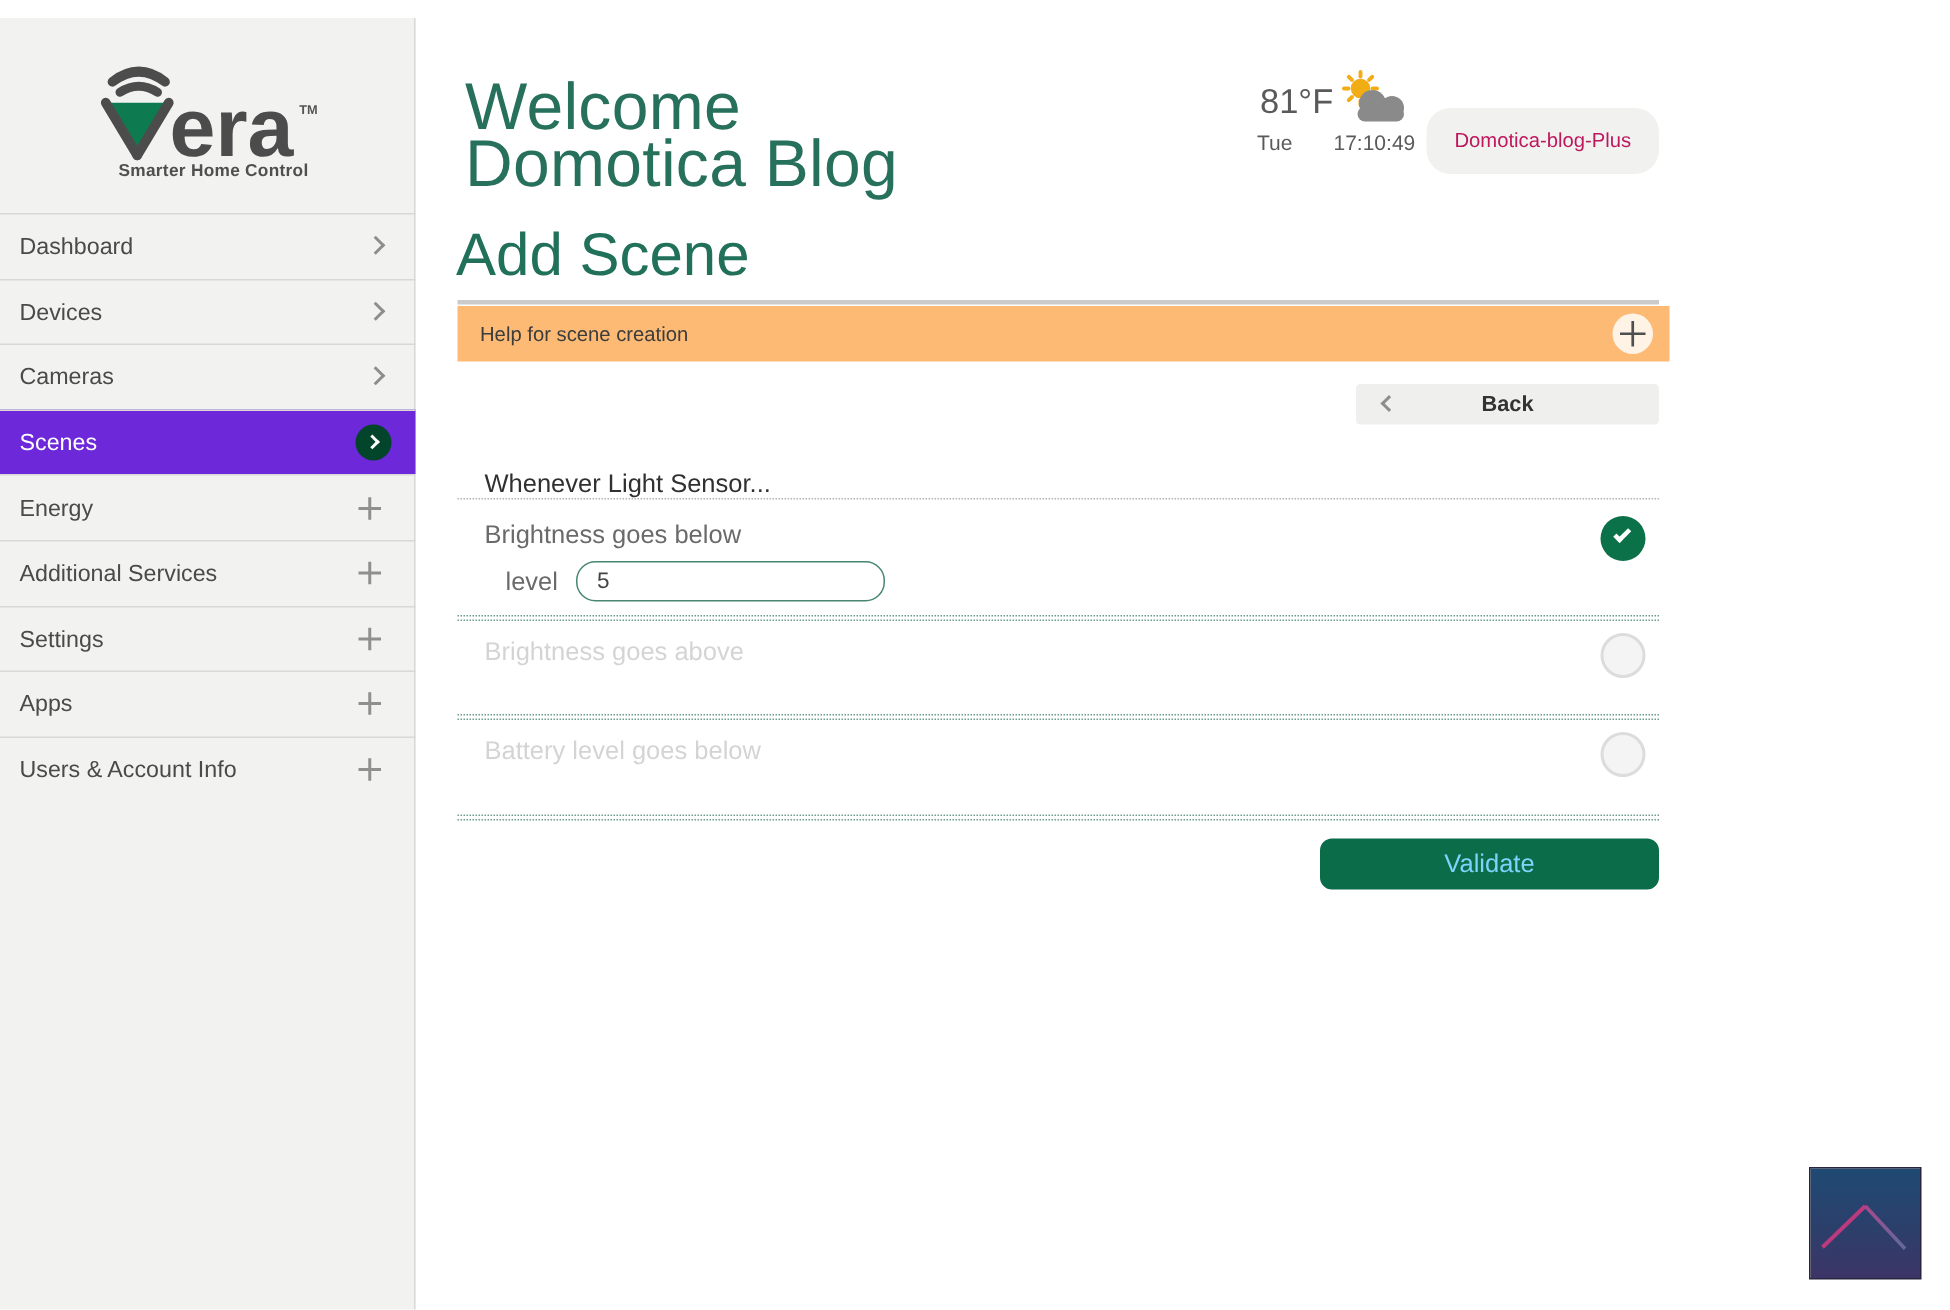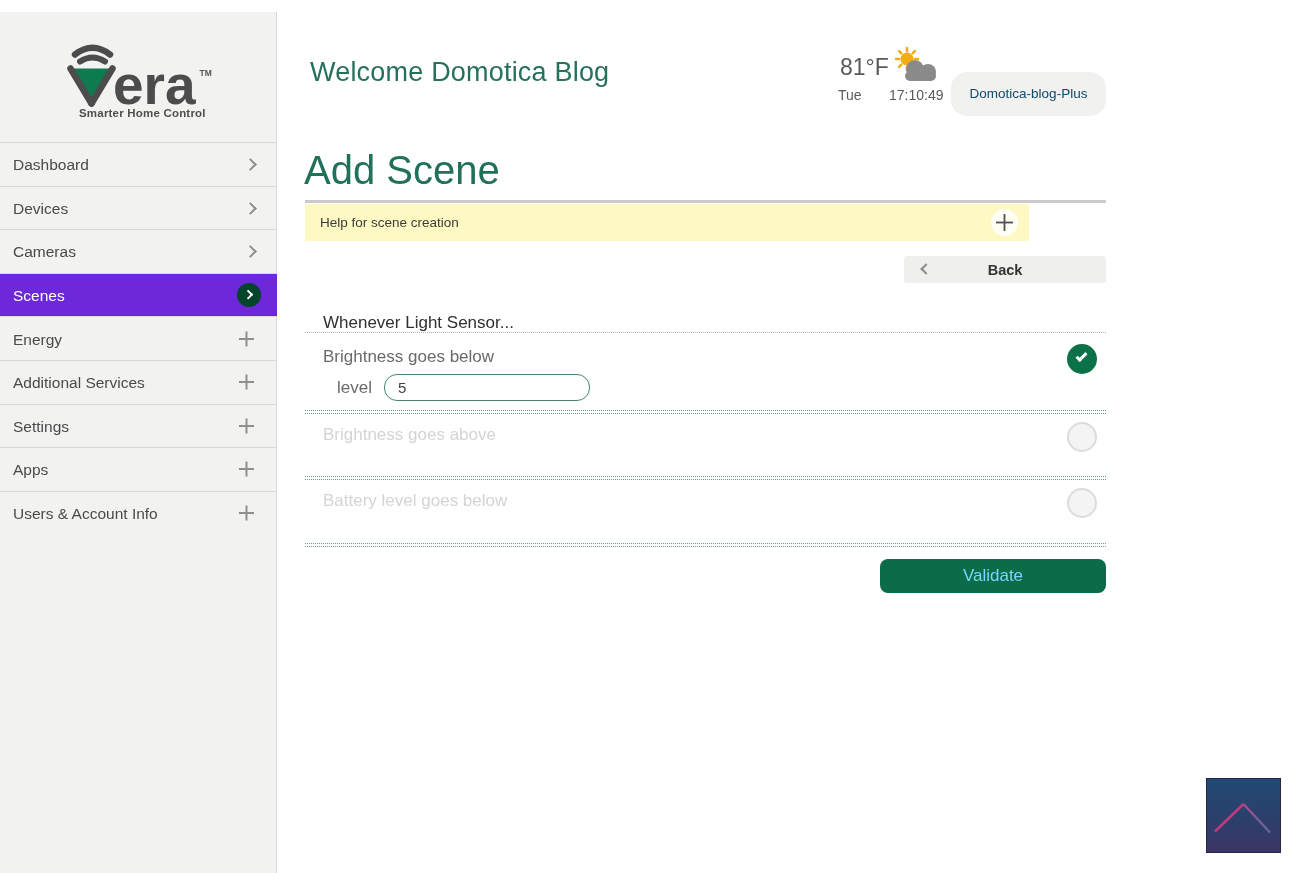--- a/index.html
+++ b/index.html
@@ -15,31 +15,31 @@
   .mi .ric { position:absolute; right:22px; top:50%; transform:translateY(-50%); color:#8d8d8d; }
   .mi.last { border-bottom:1px solid #dcdcdc; }
   .mi.active { background:#6d28d9; color:#fff; }
   .chev { width:9px; height:9px; border-right:2px solid #8d8d8d; border-top:2px solid #8d8d8d; transform:rotate(45deg); display:inline-block; }
   .plus svg { display:block; }
   .cross svg { display:block; }
   .activecirc { position:absolute; right:16px; top:50%; transform:translateY(-50%); width:24px; height:24px; border-radius:50%; background:#03452a; }
   .activecirc .c2 { position:absolute; left:8px; top:8px; width:6.5px; height:6.5px; border-right:2.5px solid #fff; border-top:2.5px solid #fff; transform:rotate(45deg); }
 
   
-  #welcome { position:absolute; left:310px; top:53px; width:360px; font-size:27px; line-height:38px; color:#27705c; letter-spacing:0.2px; }
+  #welcome { position:absolute; left:310px; top:53px; width:360px; font-size:44px; line-height:38px; color:#27705c; letter-spacing:0.2px; }
   #temp { position:absolute; left:840px; top:54px; font-size:23px; color:#5a5a5a; }
   #wicon { position:absolute; left:892px; top:46px; }
   #day { position:absolute; left:838px; top:87px; font-size:14px; color:#5a5a5a; }
   #time { position:absolute; left:889px; top:87px; font-size:14px; color:#5a5a5a; }
-  #unitbox { position:absolute; left:951px; top:72px; width:155px; height:44px; background:#f1f1f0; border-radius:16px; font-size:13.5px; color:#0c4a6e; text-align:center; line-height:44px; }
+  #unitbox { position:absolute; left:951px; top:72px; width:155px; height:44px; background:#f1f1f0; border-radius:16px; font-size:13.5px; color:#be185d; text-align:center; line-height:44px; }
   #addscene { position:absolute; left:304px; top:148px; font-size:40px; color:#20705a; }
   #hrline { position:absolute; left:305px; top:200px; width:801px; height:3px; background:#cbcbcb; }
 
   
-  #helpbar { position:absolute; left:305px; top:204px; width:724px; height:37px; background:#fef9c3; }
+  #helpbar { position:absolute; left:305px; top:204px; width:808px; height:37px; background:#fdba74; }
   #helpbar .t { position:absolute; left:15px; top:11px; font-size:13.5px; color:#3c3c3c; }
   #helppl { position:absolute; right:11px; top:5px; width:27px; height:27px; border-radius:50%; background:rgba(255,255,255,0.82); }
 
   
   #back { position:absolute; left:904px; top:256px; width:202px; height:27px; background:#efefee; border-radius:3px; }
   #back .bchev { position:absolute; left:18px; top:9px; width:8px; height:8px; border-left:2.5px solid #8d8d8d; border-bottom:2.5px solid #8d8d8d; transform:rotate(45deg); }
   #back .bt { position:absolute; left:0; width:100%; text-align:center; top:6px; font-size:14.5px; font-weight:bold; color:#333; }
 
   
   #whenever { position:absolute; left:323px; top:313px; font-size:17px; color:#303030; }

